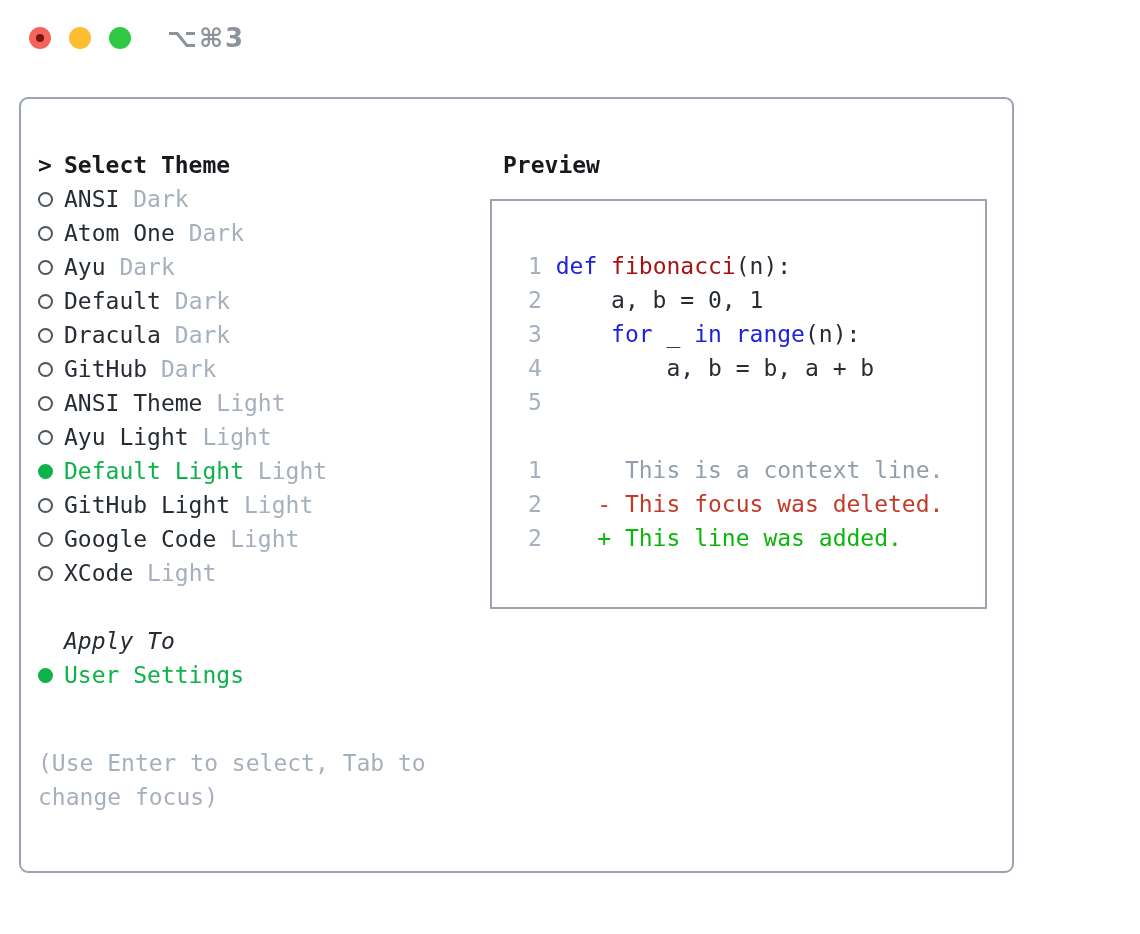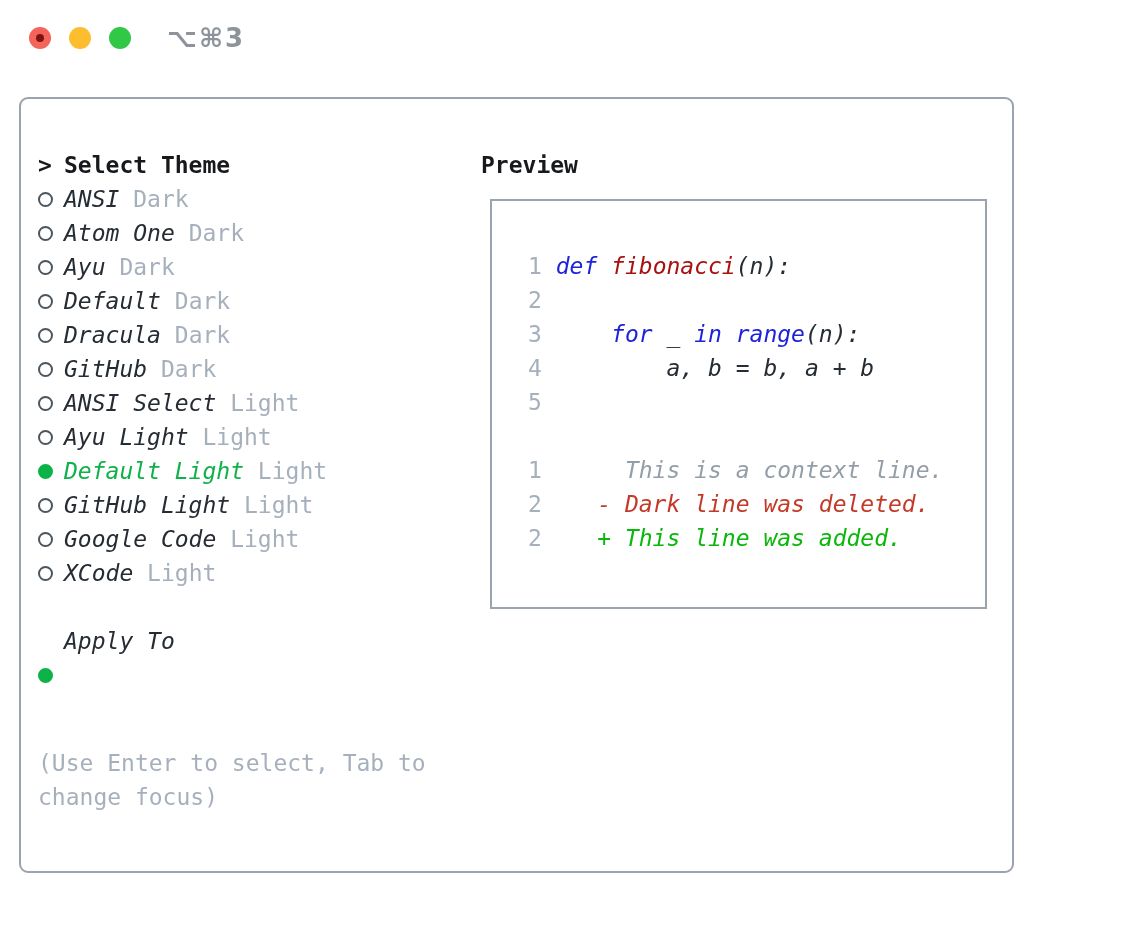--- a/index.html
+++ b/index.html
@@ -45,39 +45,39 @@
     border:2px solid var(--border);border-radius:9px;box-sizing:border-box;
   }
   
   .left-col{position:absolute;left:38px;top:148px;width:434px;}
   .row{height:34px;display:flex;align-items:center;white-space:pre;}
   .row .marker{width:26px;flex:0 0 26px;display:flex;align-items:center;}
   .circle{width:15px;height:15px;border:2px solid var(--ring);border-radius:50%;box-sizing:border-box;}
   .circle.sel{background:var(--green);border-color:var(--green);}
   .hdr{font-weight:bold;color:var(--head);}
   .hdr .marker{font-weight:bold;}
-  .lbl{color:var(--ink);font-style:italic;}
+  .lbl{color:var(--ink);}
   .row.selected .lbl{color:var(--green);}
   .suffix{color:var(--muted);}
   .blank{height:34px;}
   .section-label{color:var(--ink);font-style:italic;}
   .help{color:var(--muted);line-height:34px;width:424px;white-space:normal;margin-top:20px;}
   
   .preview-label{
-    position:absolute;left:481px;top:148px;height:34px;line-height:34px;
+    position:absolute;left:503px;top:148px;height:34px;line-height:34px;
     font-weight:bold;color:var(--head);
   }
   .preview-box{
     position:absolute;left:490px;top:199px;width:497px;height:410px;
     border:2px solid var(--border);box-sizing:border-box;
     padding:48px 0 0 36px;overflow:hidden;
   }
   .pl{height:34px;line-height:34px;display:flex;white-space:pre;}
   .ln{width:2ch;flex:0 0 auto;color:var(--ln);}
-  .lc{white-space:pre;font-style:italic;}
+  .lc{white-space:pre;}
   .tk-kw{color:var(--kw);}
   .tk-fn{color:var(--fn);}
   .tk-pl{color:var(--ink);}
   .tk-ctx{color:var(--ctx);margin-top:40px;}
   .tk-del{color:var(--del);}
   .tk-add{color:var(--add);margin-top:44px;}
   .gap{height:34px;}
 </style>
 </head>
 <body>
@@ -100,50 +100,50 @@
       <span class="marker">&gt;</span>
       <span>Select Theme</span>
     </div>
     <div id="theme-rows">
         <div class="row"><span class="marker"><span class="circle"></span></span><span class="lbl">ANSI</span><span class="suffix"> Dark</span></div>
         <div class="row"><span class="marker"><span class="circle"></span></span><span class="lbl">Atom One</span><span class="suffix"> Dark</span></div>
         <div class="row"><span class="marker"><span class="circle"></span></span><span class="lbl">Ayu</span><span class="suffix"> Dark</span></div>
         <div class="row"><span class="marker"><span class="circle"></span></span><span class="lbl">Default</span><span class="suffix"> Dark</span></div>
         <div class="row"><span class="marker"><span class="circle"></span></span><span class="lbl">Dracula</span><span class="suffix"> Dark</span></div>
         <div class="row"><span class="marker"><span class="circle"></span></span><span class="lbl">GitHub</span><span class="suffix"> Dark</span></div>
-        <div class="row"><span class="marker"><span class="circle"></span></span><span class="lbl">ANSI Select</span><span class="suffix"> Light</span></div>
+        <div class="row"><span class="marker"><span class="circle"></span></span><span class="lbl">ANSI Theme</span><span class="suffix"> Light</span></div>
         <div class="row"><span class="marker"><span class="circle"></span></span><span class="lbl">Ayu Light</span><span class="suffix"> Light</span></div>
         <div class="row selected"><span class="marker"><span class="circle sel"></span></span><span class="lbl">Default Light</span><span class="suffix"> Light</span></div>
         <div class="row"><span class="marker"><span class="circle"></span></span><span class="lbl">GitHub Light</span><span class="suffix"> Light</span></div>
         <div class="row"><span class="marker"><span class="circle"></span></span><span class="lbl">Google Code</span><span class="suffix"> Light</span></div>
         <div class="row"><span class="marker"><span class="circle"></span></span><span class="lbl">XCode</span><span class="suffix"> Light</span></div>
       </div>
     <div class="blank"></div>
     <div class="row">
       <span class="marker"></span>
       <span class="section-label">Apply To</span>
     </div>
     <div id="apply-rows">
-        <div class="row selected"><span class="marker"><span class="circle sel"></span></span></div>
+        <div class="row selected"><span class="marker"><span class="circle sel"></span></span><span class="lbl">User Settings</span></div>
       </div>
     <div class="blank"></div>
     <div class="help">(Use Enter to select, Tab to change focus)</div>
   </div>
 
   <div class="preview-label">Preview</div>
 
   <div class="preview-box">
     <div id="code-lines">
         <div class="pl"><span class="ln">1</span><span class="lc"><span class="tk-kw">def</span><span class="tk-pl"> </span><span class="tk-fn">fibonacci</span><span class="tk-pl">(n):</span></span></div>
-        <div class="pl"><span class="ln">2</span></div>
+        <div class="pl"><span class="ln">2</span><span class="lc"><span class="tk-pl">    a, b = 0, 1</span></span></div>
         <div class="pl"><span class="ln">3</span><span class="lc"><span class="tk-pl">    </span><span class="tk-kw">for</span><span class="tk-pl"> _ </span><span class="tk-kw">in</span><span class="tk-pl"> </span><span class="tk-kw">range</span><span class="tk-pl">(n):</span></span></div>
         <div class="pl"><span class="ln">4</span><span class="lc"><span class="tk-pl">        a, b = b, a + b</span></span></div>
         <div class="pl"><span class="ln">5</span></div>
       </div>
     <div class="gap"></div>
     <div id="diff-lines">
         <div class="pl"><span class="ln">1</span><span class="lc"><span class="tk-ctx">     This is a context line.</span></span></div>
-        <div class="pl"><span class="ln">2</span><span class="lc"><span class="tk-del">   - Dark line was deleted.</span></span></div>
+        <div class="pl"><span class="ln">2</span><span class="lc"><span class="tk-del">   - This focus was deleted.</span></span></div>
         <div class="pl"><span class="ln">2</span><span class="lc"><span class="tk-add">   + This line was added.</span></span></div>
       </div>
   </div>
 
 </div>
 
 </body></html>

